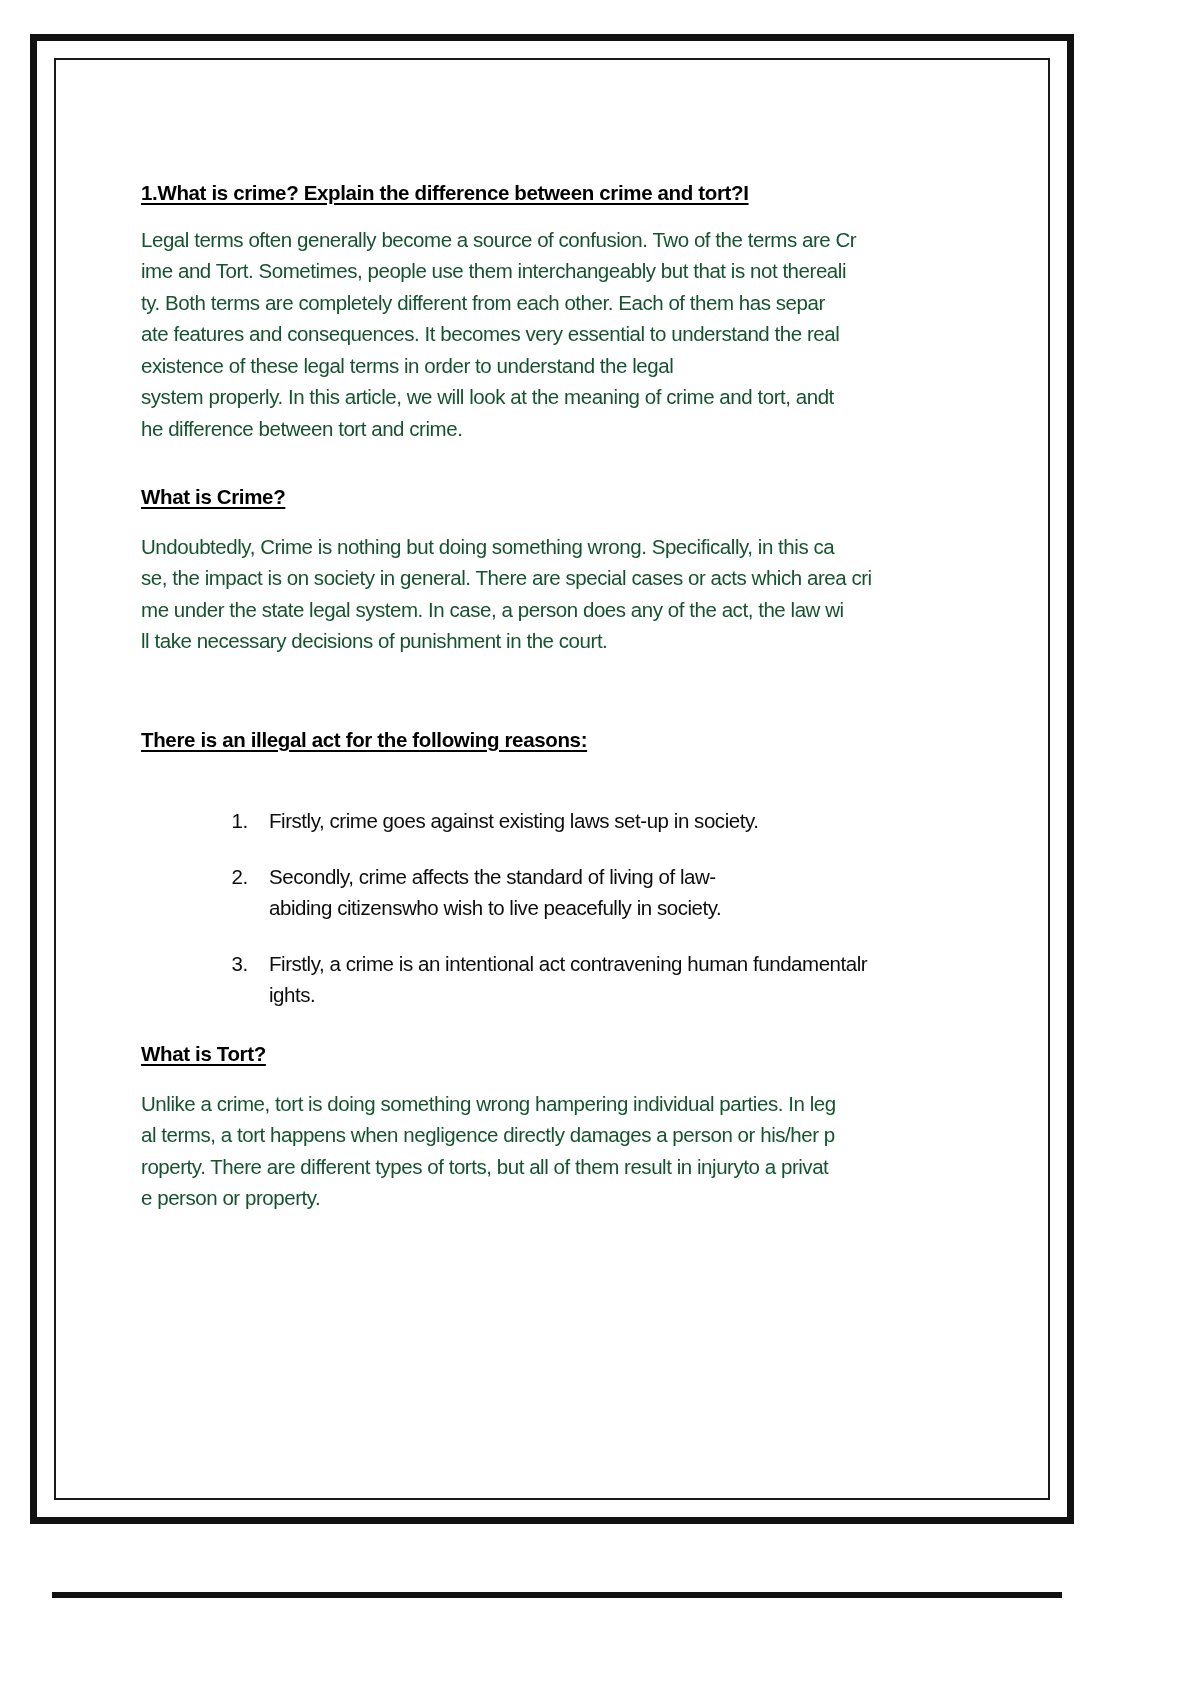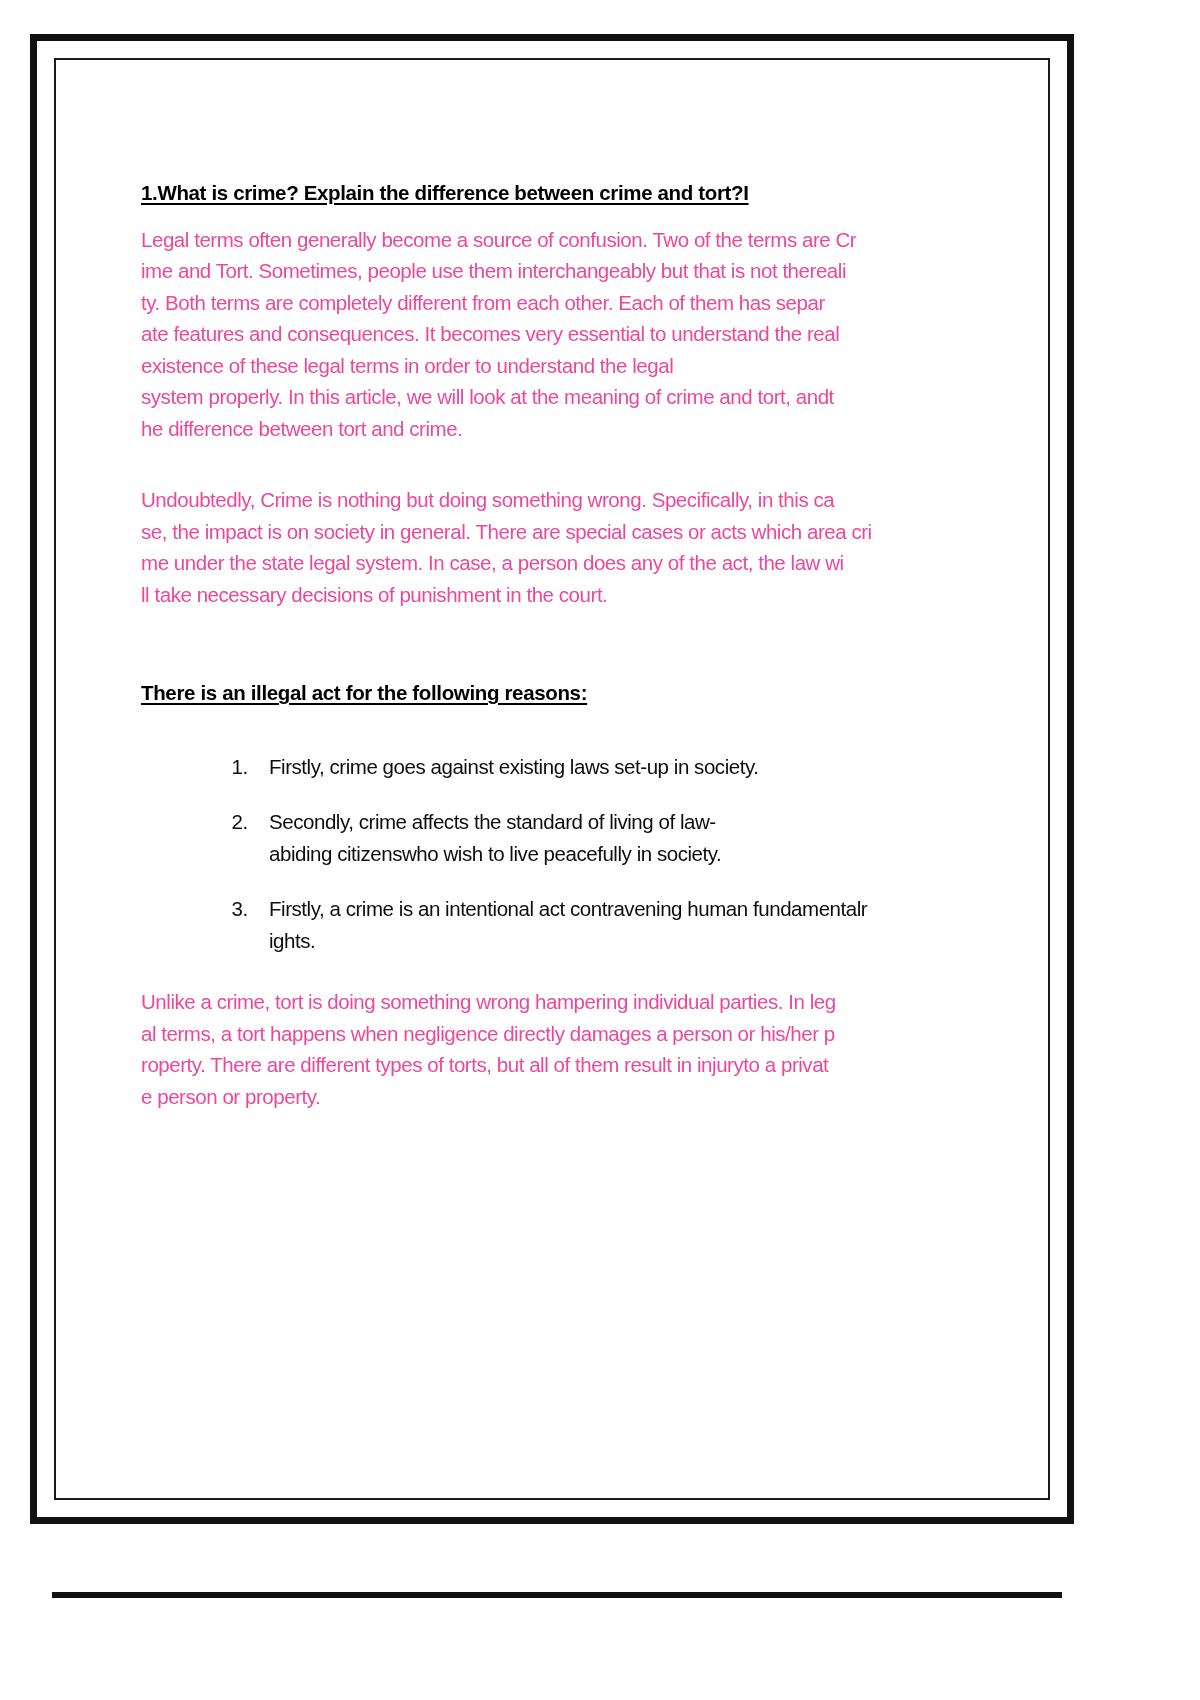--- a/index.html
+++ b/index.html
@@ -74,37 +74,37 @@
   }
   .hdg-block.tight {
     margin-bottom: 17px;
   }
 
   p.para {
     margin: 0;
     font-size: 20.5px;
     line-height: 31.5px;
     letter-spacing: -0.45px;
-    color: #ec4899;
+    color: #14532d;
     font-stretch: condensed;
     white-space: pre-line;
   }
 
   .gap-sm  { height: 16px; }
   .gap-md  { height: 30px; }
   .gap-lg  { height: 40px; }
 
   ol.reasons {
     margin: 0;
     padding: 0 0 0 112px;
     list-style: decimal;
     font-size: 20.5px;
   }
   ol.reasons > li {
-    margin: 8px 0 24px 0;
+    margin: 16px 0 24px 0;
     padding-left: 16px;
     line-height: 31.5px;
     letter-spacing: -0.45px;
     color: #0d0d0d;
     font-stretch: condensed;
   }
   ol.reasons > li:last-child {
     margin-bottom: 0;
   }
   ol.reasons > li .li-text {
@@ -140,20 +140,23 @@
         <p class="para">Legal terms often generally become a source of confusion. Two of the terms are Cr
 ime and Tort. Sometimes, people use them interchangeably but that is not thereali
 ty. Both terms are completely different from each other. Each of them has separ
 ate features and consequences. It becomes very essential to understand the real
 existence of these legal terms in order to understand the legal
 system properly. In this article, we will look at the meaning of crime and tort, andt
 he difference between tort and crime.</p>
 
         <div class="gap-lg"></div>
 
+        <div class="hdg-block">
+          <span class="hdg">What is Crime?</span>
+        </div>
 
         <p class="para">Undoubtedly, Crime is nothing but doing something wrong. Specifically, in this ca
 se, the impact is on society in general. There are special cases or acts which area cri
 me under the state legal system. In case, a person does any of the act, the law wi
 ll take necessary decisions of punishment in the court.</p>
 
         <div class="gap-md"></div>
 
 
         <div class="gap-lg"></div>
@@ -173,20 +176,23 @@
 abiding citizenswho wish to live peacefully in society.</span>
           </li>
           <li>
             <span class="li-text">Firstly, a crime is an intentional act contravening human fundamentalr
 ights.</span>
           </li>
         </ol>
 
         <div class="gap-md"></div>
 
+        <div class="hdg-block">
+          <span class="hdg">What is Tort?</span>
+        </div>
 
         <p class="para">Unlike a crime, tort is doing something wrong hampering individual parties. In leg
 al terms, a tort happens when negligence directly damages a person or his/her p
 roperty. There are different types of torts, but all of them result in injuryto a privat
 e person or property.</p>
 
       </div>
 
     </div>
   </div>

